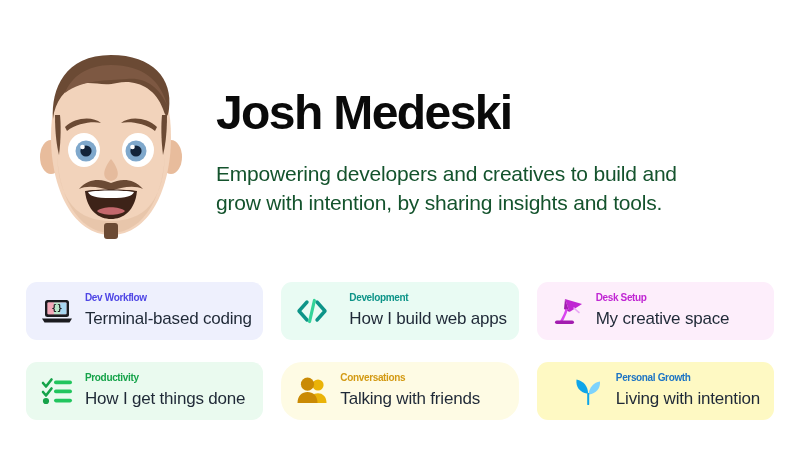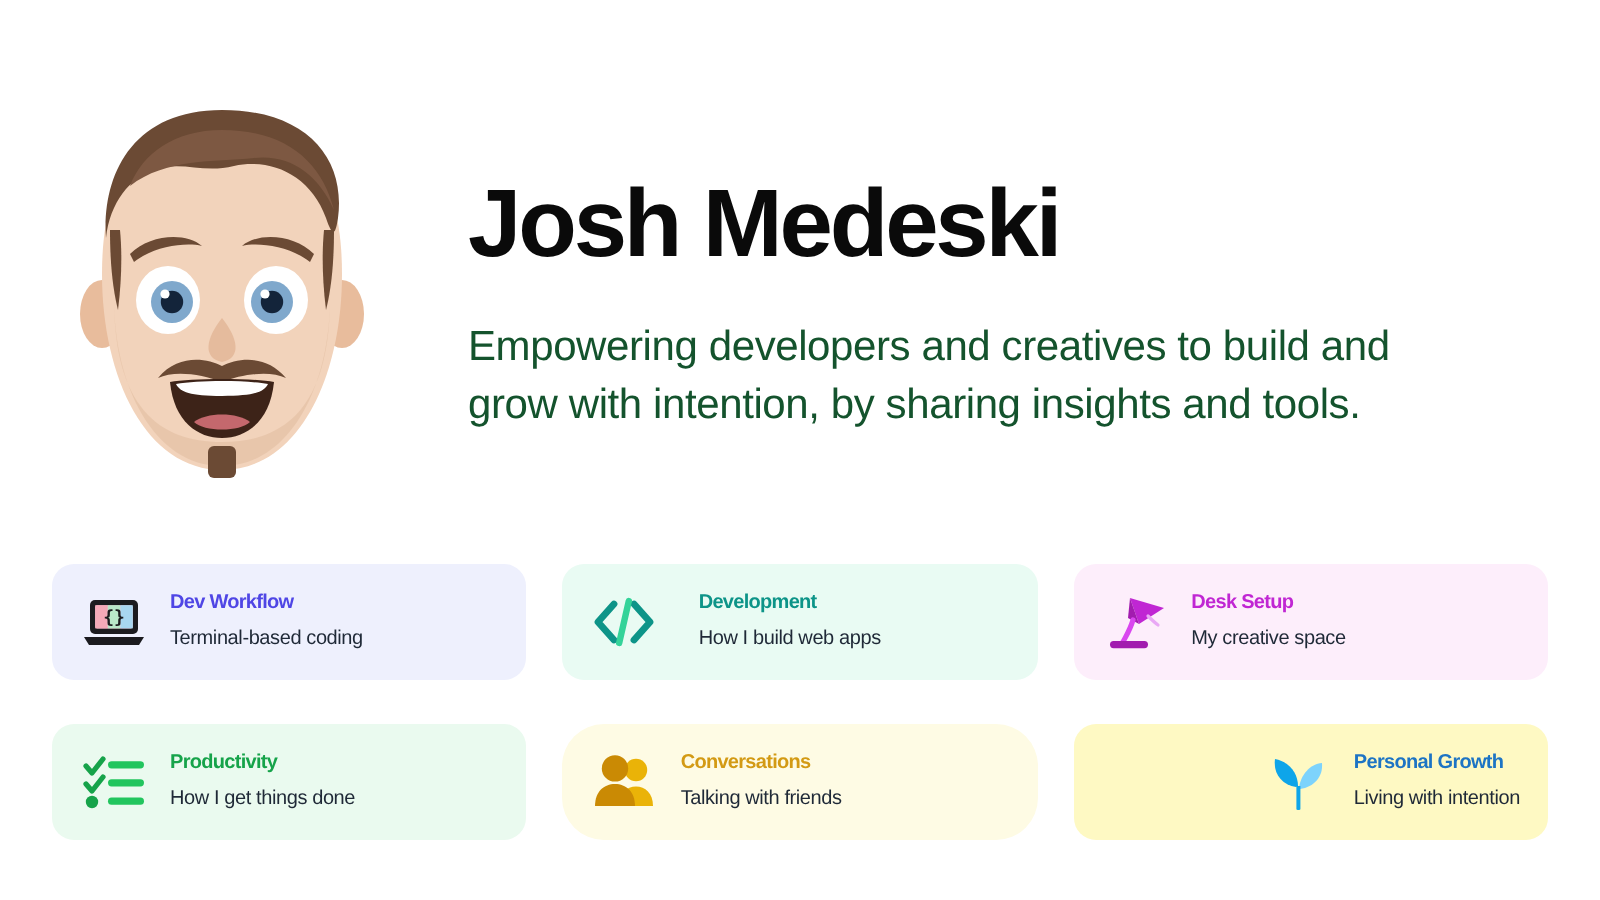--- a/index.html
+++ b/index.html
@@ -8,21 +8,21 @@
     background:#ffffff;
     font-family:"Liberation Sans", sans-serif;
     overflow:hidden;
   }
   .page { position:relative; width:800px; height:450px; background:#fff; }
 
   
   .header {
     display:flex; align-items:center;
     padding:40px 26px 0 26px;
-    gap:38px; height:262px;
+    gap:20px; height:262px;
   }
   .avatar-wrap {
     width:170px; height:200px;
     flex:0 0 170px;
     display:flex; align-items:center; justify-content:center;
   }
   .avatar-svg { width:160px; height:196px; display:block; }
 
   .header-text { flex:1; padding-top:4px; }
   .page-title {
@@ -53,21 +53,21 @@
     flex:0 0 34px; width:34px; height:34px;
     display:flex; align-items:center; justify-content:center;
   }
   .card-icon svg { display:block; }
   .card-text { display:flex; flex-direction:column; justify-content:center; min-width:0; }
   .card-title {
     font-size:10px; font-weight:bold; letter-spacing:-0.35px;
     line-height:1.22; white-space:nowrap;
   }
   .card-sub {
-    font-size:10px; color:#1f2937; letter-spacing:-0.2px;
+    font-size:17px; color:#1f2937; letter-spacing:-0.2px;
     line-height:1.3; white-space:nowrap; margin-top:4px;
   }
 
   
   .c-dev      { background:#eef0fd; }
   .c-dev      .card-title { color:#4f46e5; }
   .c-devel    { background:#e9fbf3;gap:20px; }
   .c-devel    .card-title { color:#0d9488; }
   .c-desk     { background:#fdeefb; }
   .c-desk     .card-title { color:#c026d3; }

